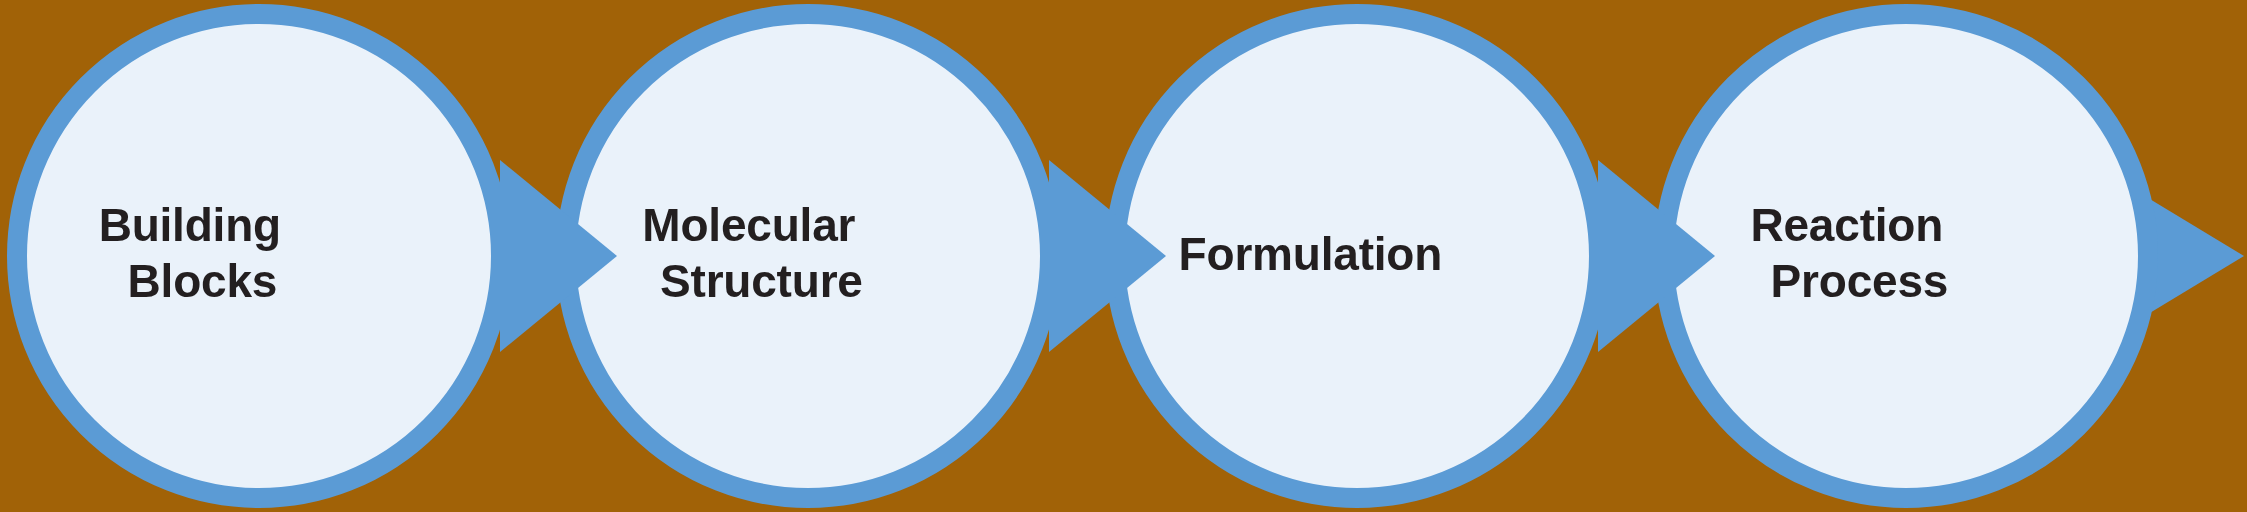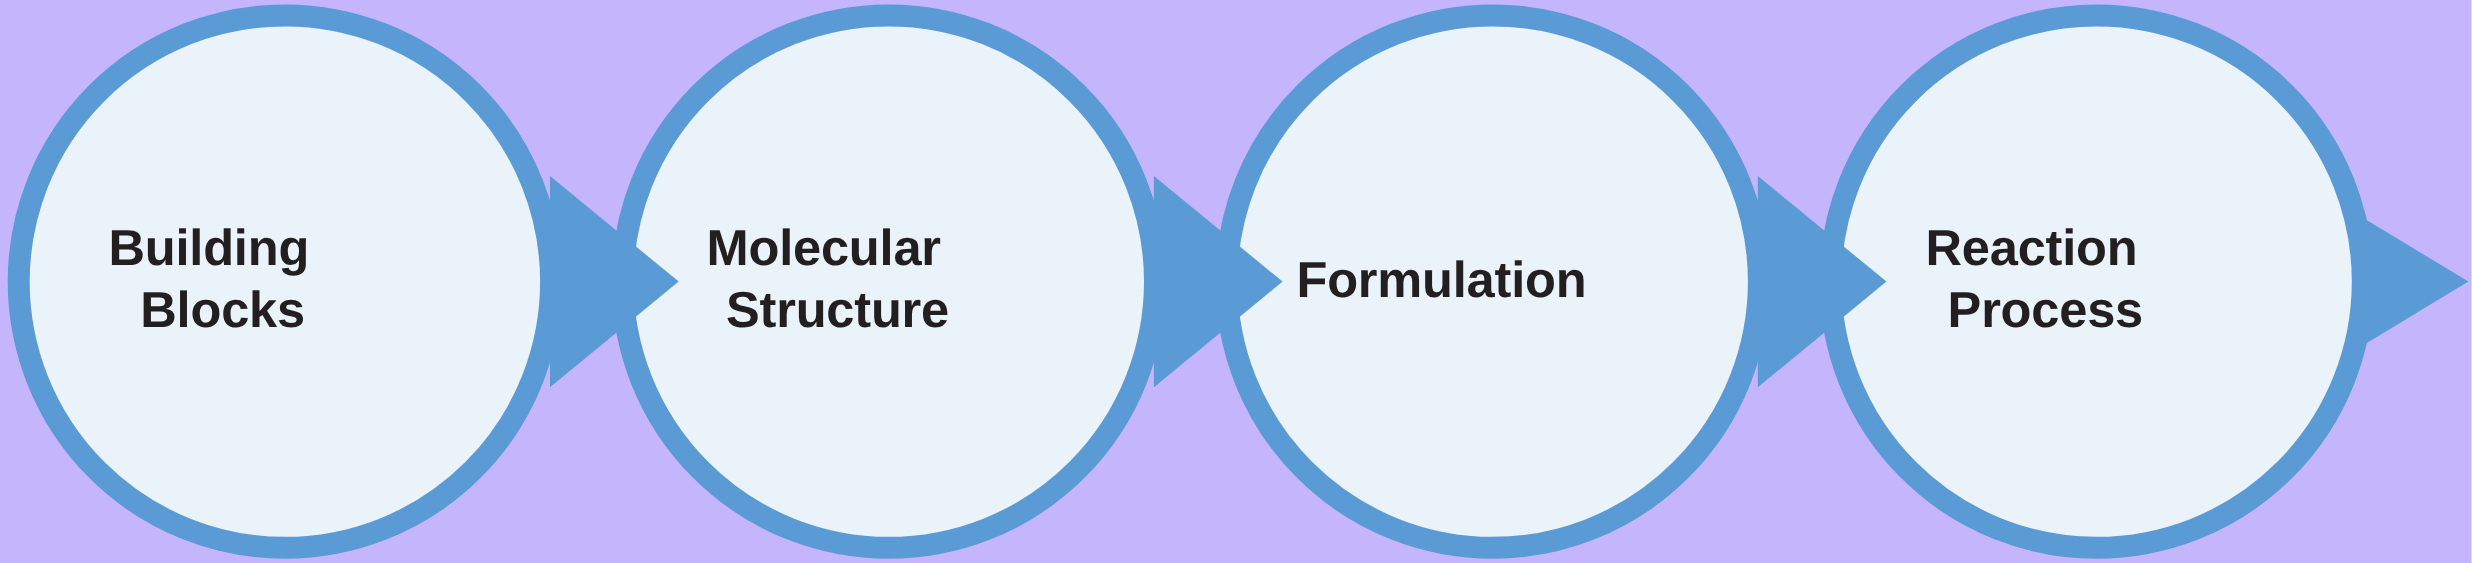--- a/index.html
+++ b/index.html
@@ -5,21 +5,21 @@
 <style>
   html, body {
     margin: 0;
     padding: 0;
     background: #ffffff;
   }
   #stage {
     position: relative;
     width: 2247px;
     height: 512px;
-    background: #c4b5fd;
+    background: #a16207;
     overflow: hidden;
     font-family: "Liberation Sans", sans-serif;
   }
   #flow-svg {
     position: absolute;
     top: 0;
     left: 0;
     width: 2247px;
     height: 512px;
     display: block;

